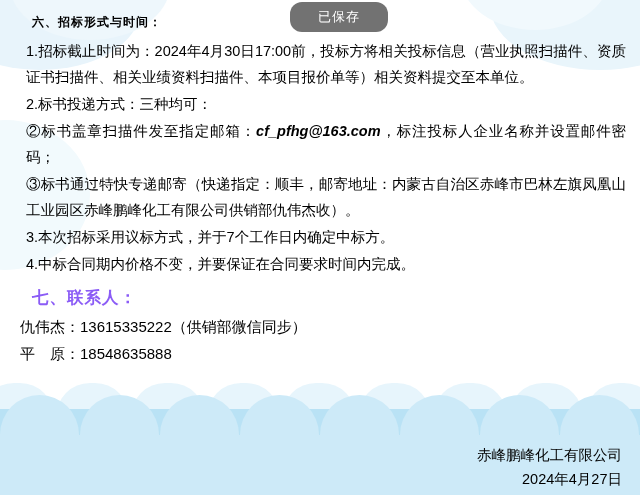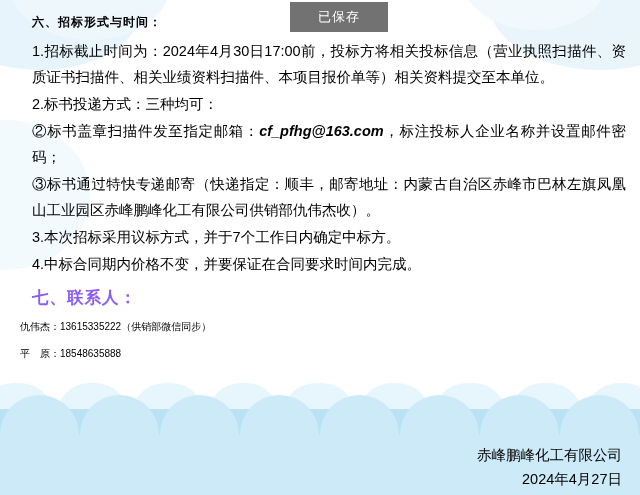--- a/index.html
+++ b/index.html
@@ -119,21 +119,21 @@
   }
 
   
   .toast {
     position: absolute;
     left: 290px;
     top: 2px;
     width: 98px;
     height: 30px;
     background: rgba(60,60,60,0.72);
-    border-radius: 0;
+    border-radius: 12px;
     color: #ffffff;
     font-size: 13px;
     line-height: 30px;
     text-align: center;
     letter-spacing: 1px;
     z-index: 40;
   }
 
   
   .content {
@@ -145,30 +145,30 @@
   .sec-title {
     font-size: 12px;
     font-weight: bold;
     letter-spacing: 1px;
     margin: 6px 0 7px 12px;
     color: #000000;
   }
   .para {
     font-size: 14.5px;
     line-height: 26px;
-    margin: 0 0 1px 12px;
+    margin: 0 0 1px 6px;
     text-align: justify;
     color: #000000;
   }
   .email {
     font-style: italic;
     font-weight: bold;
   }
   .contact-line {
-    font-size: 10px;
+    font-size: 15px;
     line-height: 27px;
     margin: 0;
     color: #000000;
   }
   .sec-title-2 {
     font-size: 16.5px;
     font-weight: bold;
     letter-spacing: 1px;
     margin: 10px 0 4px 12px;
     color: #8b5cf6;

